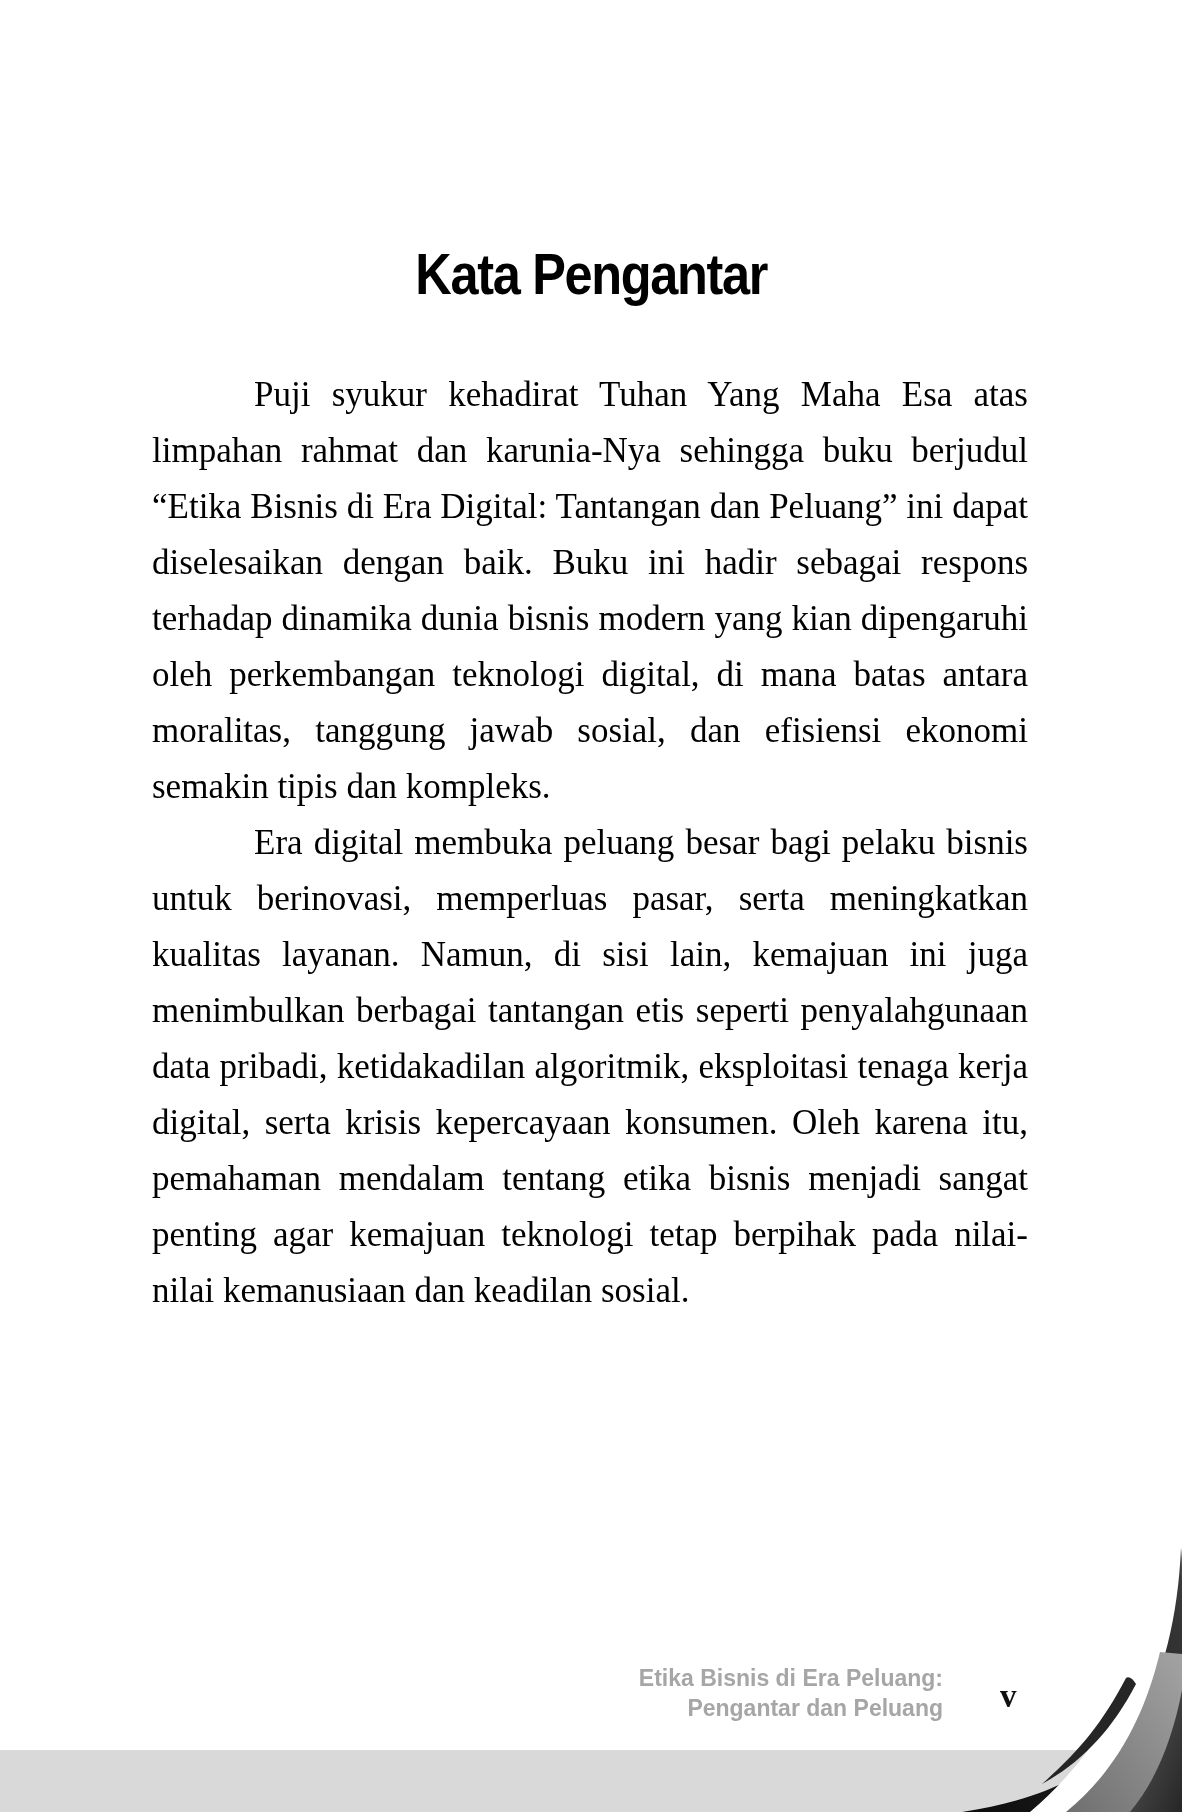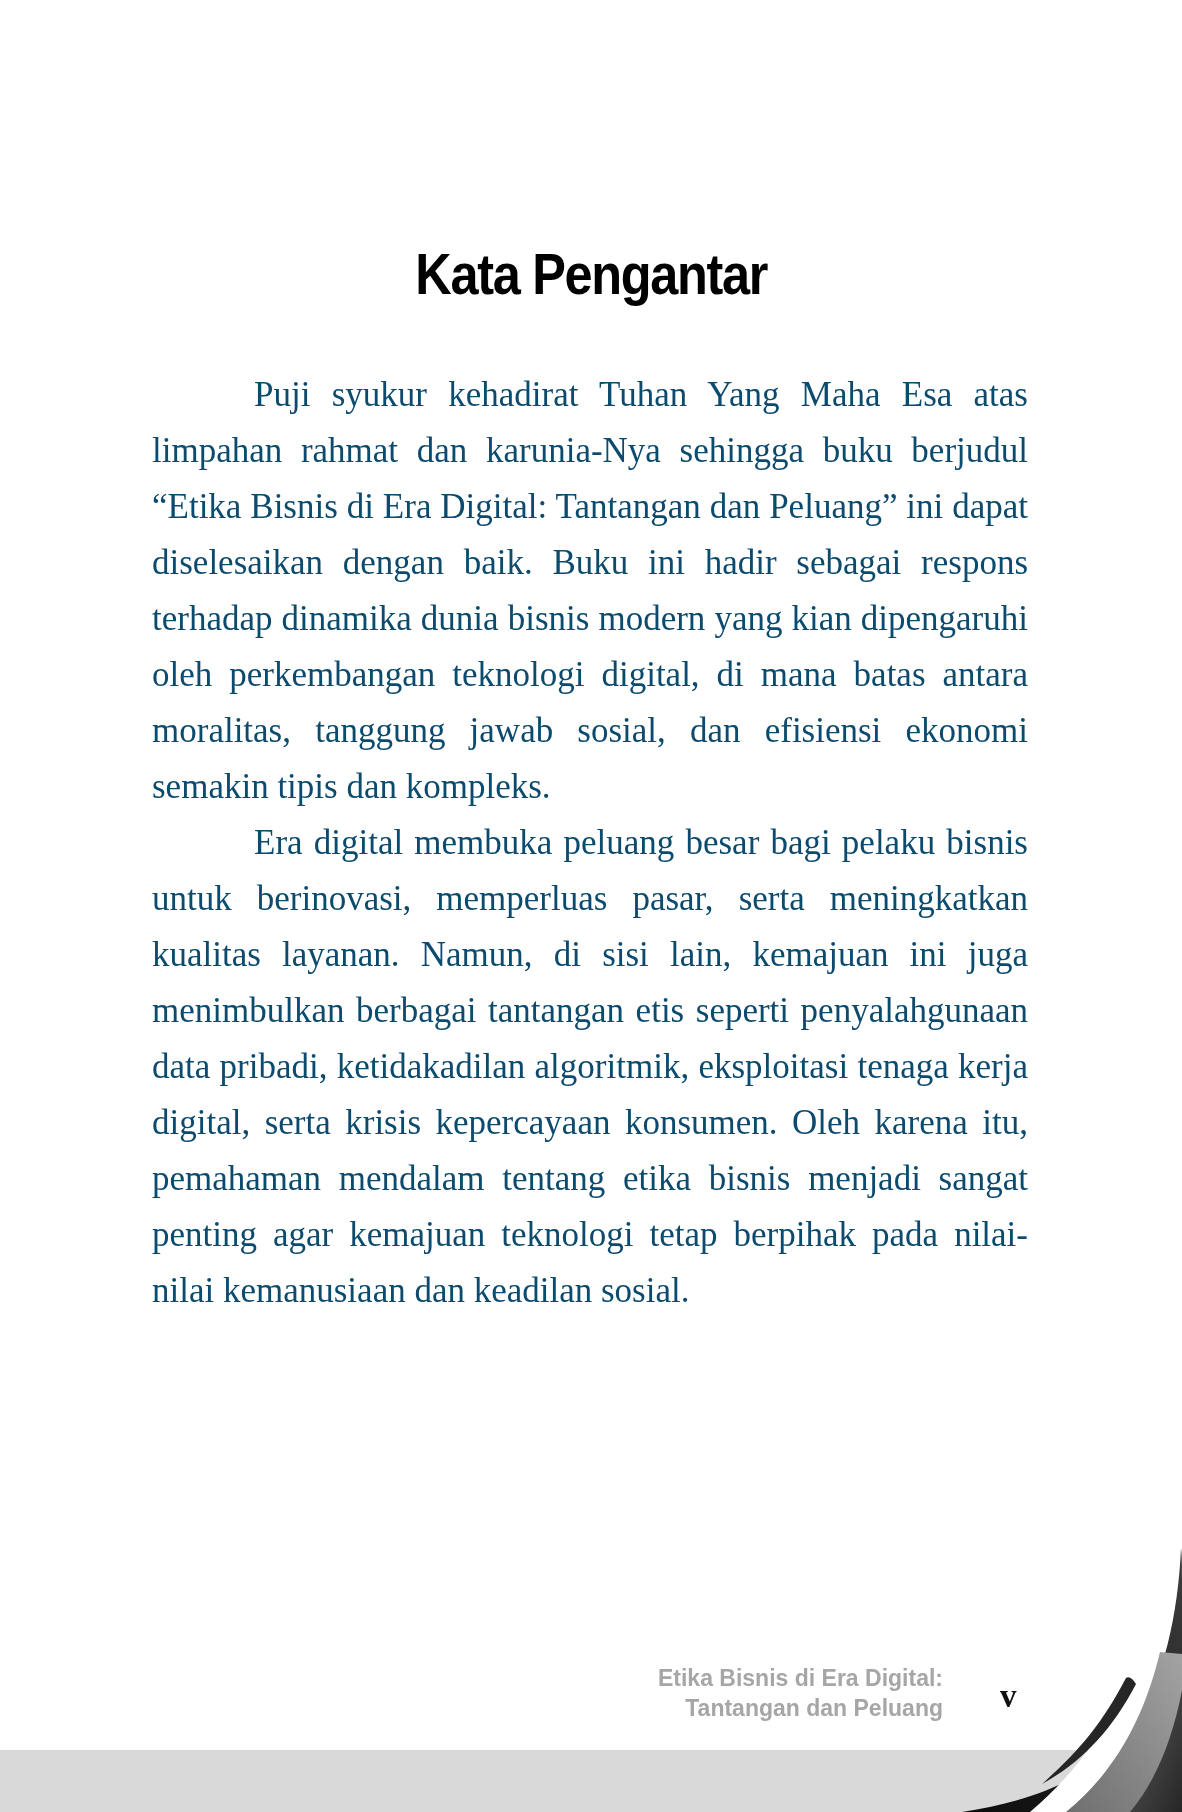--- a/index.html
+++ b/index.html
@@ -41,21 +41,21 @@
     top: 367px;
     width: 876px;
   }
   .body-text p {
     margin: 0;
     text-indent: 102px;
     text-align: justify;
     font-family: "Liberation Serif", serif;
     font-size: 35px;
     line-height: 56px;
-    color: #0c4a6e;
+    color: #000000;
   }
   .footer-title {
     position: absolute;
     top: 1663px;
     right: 239px;
     text-align: right;
     font-family: "Liberation Sans", sans-serif;
     font-weight: 700;
     font-size: 23px;
     line-height: 30px;
@@ -94,22 +94,22 @@
 <div class="page">
 
   <h1 class="title"><span class="title-inner">Kata Pengantar</span></h1>
 
   <div class="body-text">
     <p>Puji syukur kehadirat Tuhan Yang Maha Esa atas limpahan rahmat dan karunia-Nya sehingga buku berjudul “Etika Bisnis di Era Digital: Tantangan dan Peluang” ini dapat diselesaikan dengan baik. Buku ini hadir sebagai respons terhadap dinamika dunia bisnis modern yang kian dipengaruhi oleh perkembangan teknologi digital, di mana batas antara moralitas, tanggung jawab sosial, dan efisiensi ekonomi semakin tipis dan kompleks.</p>
     <p>Era digital membuka peluang besar bagi pelaku bisnis untuk berinovasi, memperluas pasar, serta meningkatkan kualitas layanan. Namun, di sisi lain, kemajuan ini juga menimbulkan berbagai tantangan etis seperti penyalahgunaan data pribadi, ketidakadilan algoritmik, eksploitasi tenaga kerja digital, serta krisis kepercayaan konsumen. Oleh karena itu, pemahaman mendalam tentang etika bisnis menjadi sangat penting agar kemajuan teknologi tetap berpihak pada nilai-nilai kemanusiaan dan keadilan sosial.</p>
   </div>
 
   <div class="footer-title">
-    <div>Etika Bisnis di Era Digital:</div>
-    <div>Tantangan dan Peluang</div>
+    <div>Etika Bisnis di Era Peluang:</div>
+    <div>Pengantar dan Peluang</div>
   </div>
 
   <div class="page-number">v</div>
 
   <div class="bottom-band"></div>
 
   <svg class="swoosh" viewBox="0 0 252 372" xmlns="http://www.w3.org/2000/svg" aria-hidden="true">
     <defs>
       <linearGradient id="swooshBlack" x1="0" y1="1" x2="1" y2="0">
         <stop offset="0" stop-color="#0c0c0c"></stop>

